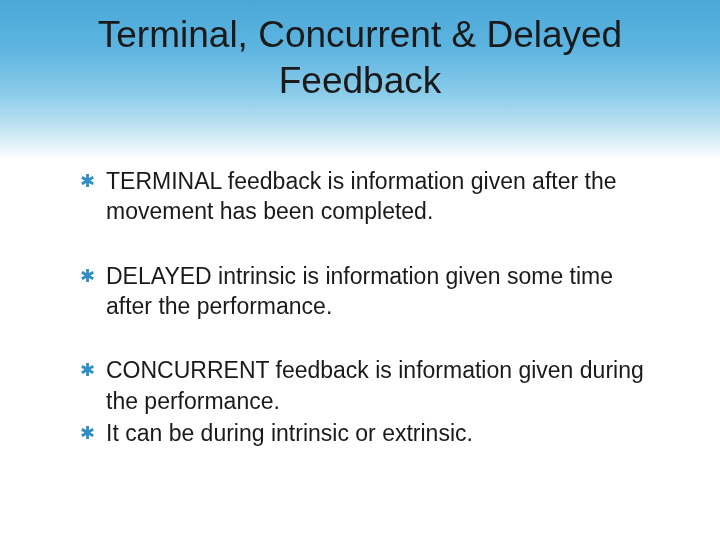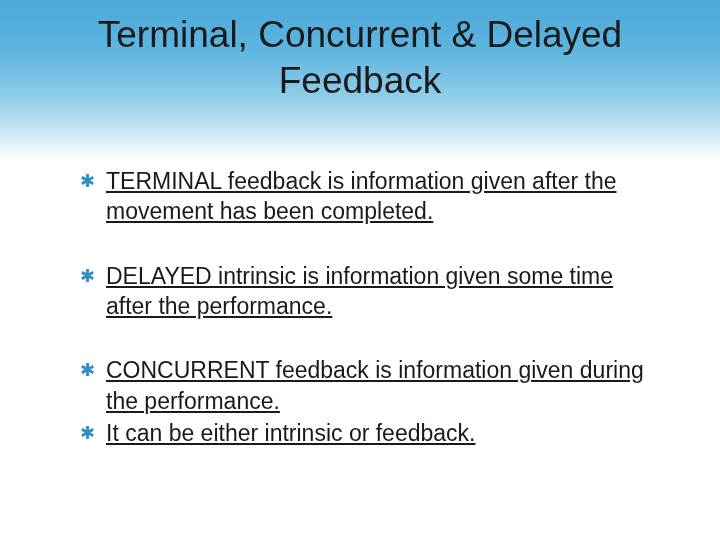--- a/index.html
+++ b/index.html
@@ -53,21 +53,20 @@
   }
   .star {
     flex: 0 0 auto;
     width: 26px;
     font-size: 18px;
     color: #2f8fc4;
     padding-top: 4px;
   }
   .bullet-text {
     flex: 1 1 auto;
-    text-decoration: underline;
   }
 </style>
 </head>
 <body>
 
 <div class="header-band"></div>
 
 <h1 class="title">Terminal, Concurrent &amp; Delayed Feedback</h1>
 
 <div class="content">
@@ -86,17 +85,17 @@
     </div>
   </div>
 
   <div class="bullet-group last">
     <div class="bullet-item">
       <span class="star">✱</span>
       <span class="bullet-text">CONCURRENT feedback is information given during the performance.</span>
     </div>
     <div class="bullet-item">
       <span class="star">✱</span>
-      <span class="bullet-text">It can be either intrinsic or feedback.</span>
+      <span class="bullet-text">It can be during intrinsic or extrinsic.</span>
     </div>
   </div>
 
 </div>
 
 </body></html>

